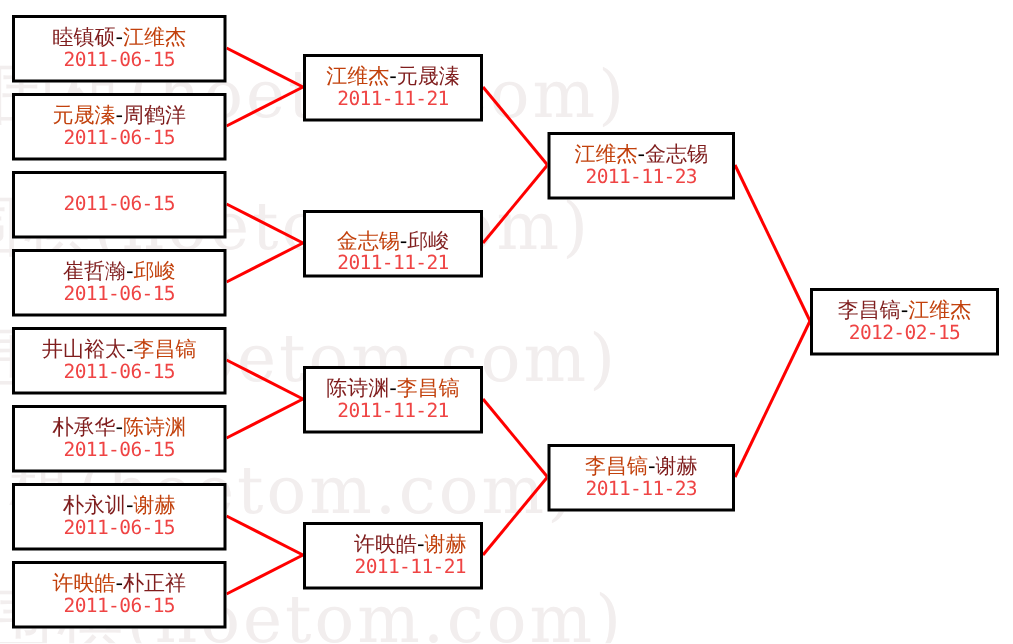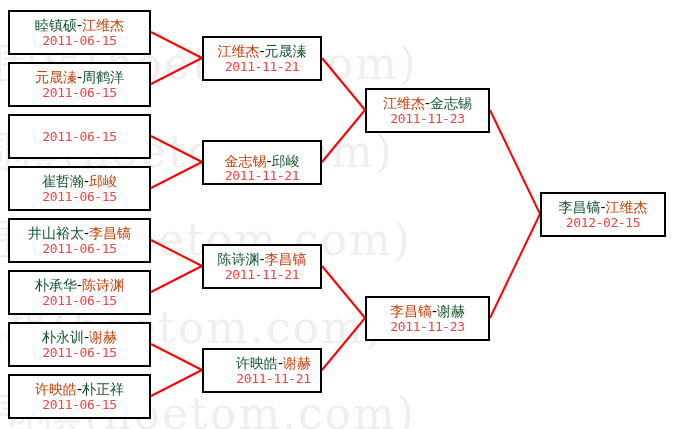--- a/index.html
+++ b/index.html
@@ -71,21 +71,21 @@
   }
   .match-date {
     font-size: 13px;
     color: #ef4444;
     white-space: nowrap;
     font-family: "DejaVu Sans Mono", "Liberation Mono", monospace;
     letter-spacing: -0.4px;
     margin-top: 1px;
   }
   .p-win { color: #c2410c; }
-  .p-lose { color: #14532d; }
+  .p-lose { color: #7f1d1d; }
   .p-sep { color: #000000; }
 
   
   .round-1 { left: 8px;   width: 143px; height: 45px; }
   .round-2 { left: 202px; width: 120px; height: 45px; }
   .round-3 { left: 365px; width: 125px; height: 45px; }
   .round-4 { left: 540px; width: 126px; height: 45px; }
 
   .r1-0 { top: 10px; }
   .r1-1 { top: 62px; }

